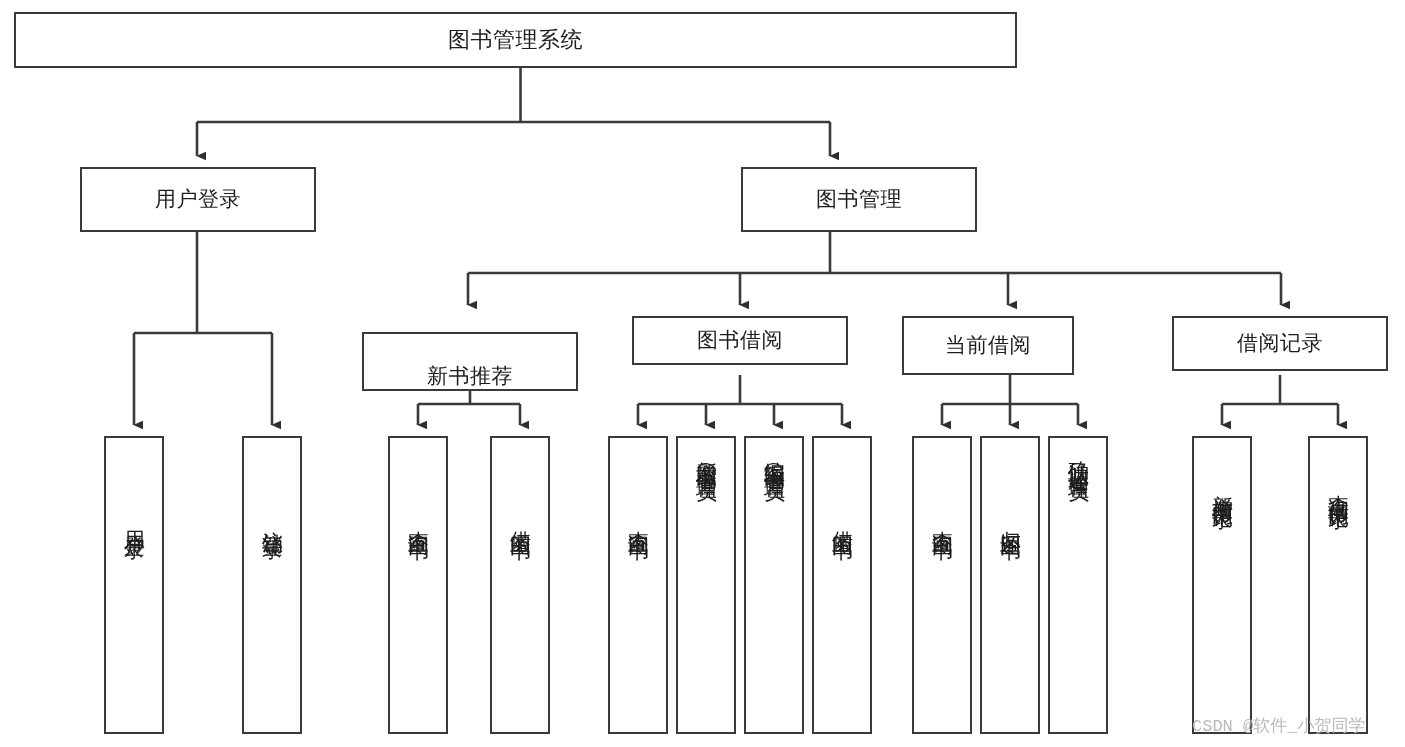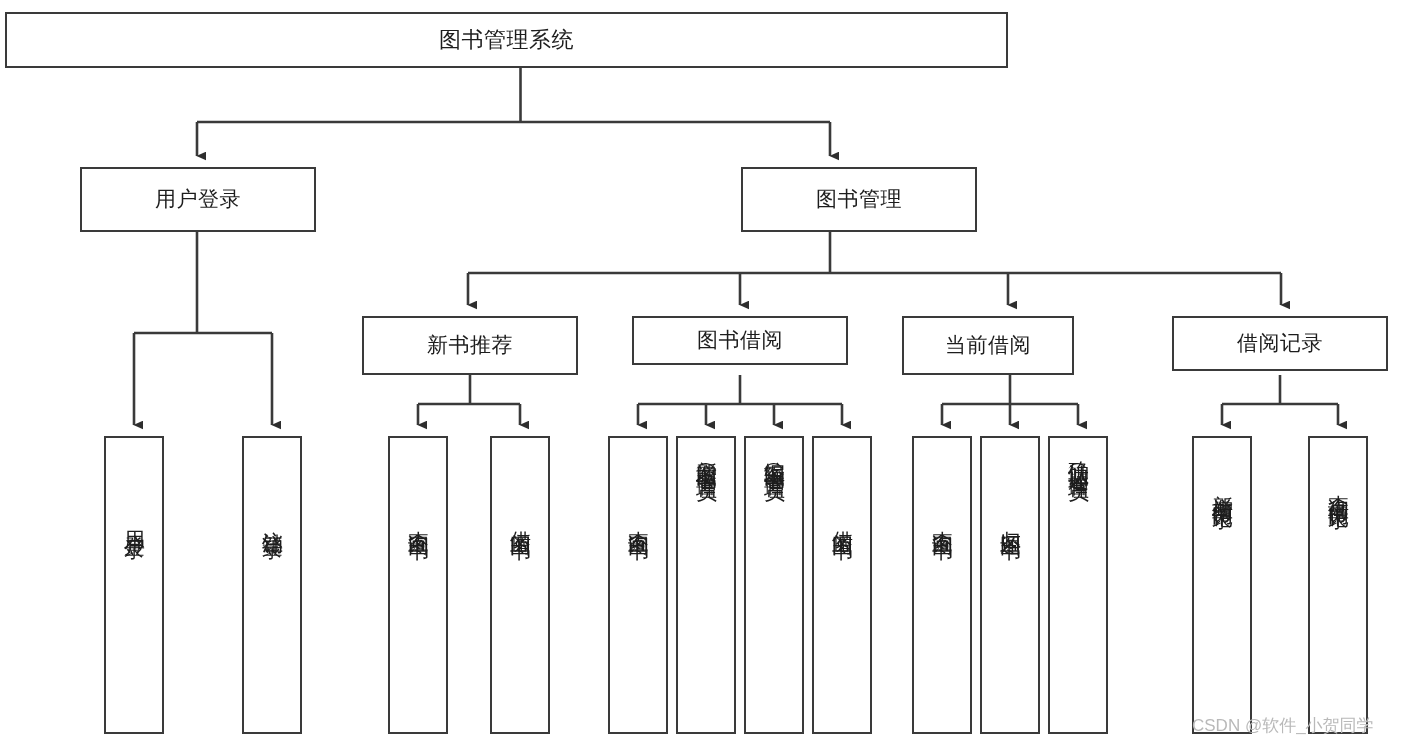--- a/index.html
+++ b/index.html
@@ -60,21 +60,21 @@
   .node.root .node-label {
     font-size: 22px;
   }
   #watermark {
     position: absolute;
     left: 1192px;
     top: 714px;
     font-size: 17px;
     color: #b9b9b9;
     white-space: nowrap;
-    font-family: Liberation Sans, sans-serif;
+    font-family: Liberation Mono, monospace;
     pointer-events: none;
   }
 </style>
 </head>
 <body>
 
 <div id="diagram-root">
 
   <svg id="connectors" viewBox="0 0 1405 747" xmlns="http://www.w3.org/2000/svg">
     <defs>
@@ -119,32 +119,32 @@
       <path d="M1010,404 L1010,425" marker-end="url(#arrowhead)"></path>
       <path d="M1078,404 L1078,425" marker-end="url(#arrowhead)"></path>
 
       <path d="M1280,375 L1280,404"></path>
       <path d="M1222,404 L1338,404"></path>
       <path d="M1222,404 L1222,425" marker-end="url(#arrowhead)"></path>
       <path d="M1338,404 L1338,425" marker-end="url(#arrowhead)"></path>
     </g>
   </svg>
 
-  <div class="node horizontal root" style="left:5px; top:12px; width:1003px; height:56px;">
+  <div class="node horizontal root" style="left:14px; top:12px; width:1003px; height:56px;">
     <span class="node-label">图书管理系统</span>
   </div>
 
   <div class="node horizontal" style="left:80px; top:167px; width:236px; height:65px;">
     <span class="node-label">用户登录</span>
   </div>
   <div class="node horizontal" style="left:711px; top:167px; width:236px; height:65px;margin-left:30px;">
     <span class="node-label">图书管理</span>
   </div>
 
-  <div class="node horizontal" style="left:362px; top:316px; width:216px; height:59px;">
+  <div class="node horizontal" style="left:362px; top:332px; width:216px; height:59px;align-items:flex-end;">
     <span class="node-label">新书推荐</span>
   </div>
   <div class="node horizontal" style="left:632px; top:316px; width:216px; height:49px;">
     <span class="node-label">图书借阅</span>
   </div>
   <div class="node horizontal" style="left:902px; top:316px; width:172px; height:59px;">
     <span class="node-label">当前借阅</span>
   </div>
   <div class="node horizontal" style="left:1172px; top:316px; width:216px; height:55px;">
     <span class="node-label">借阅记录</span>

